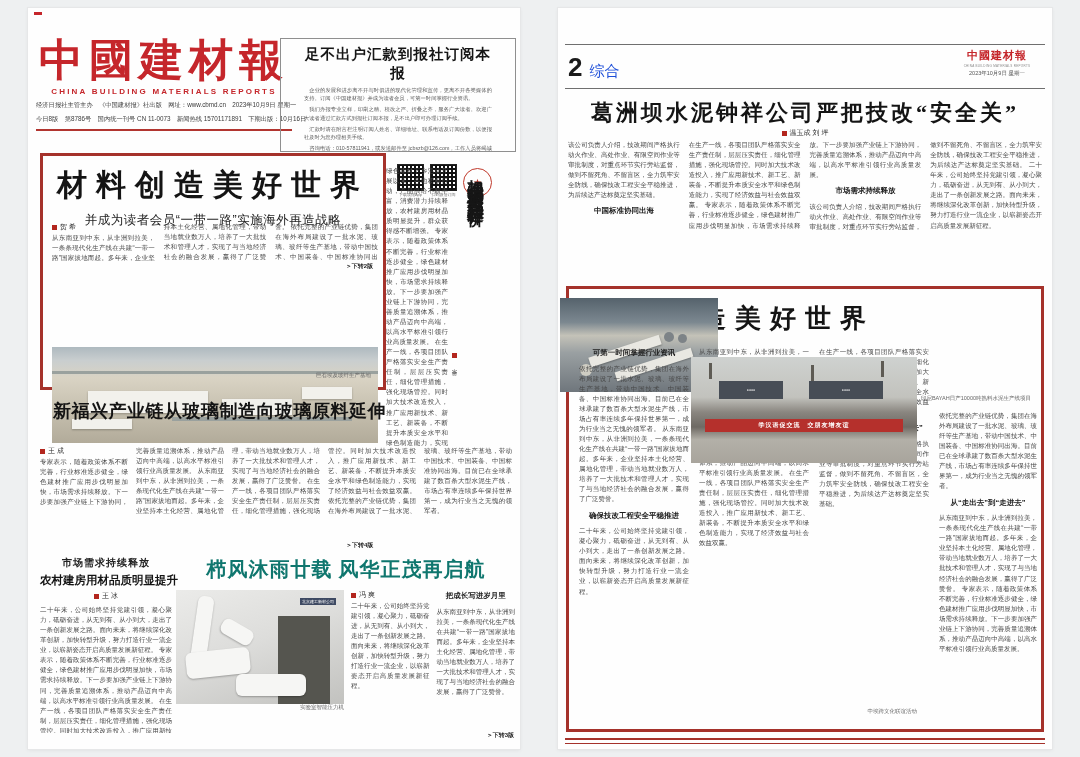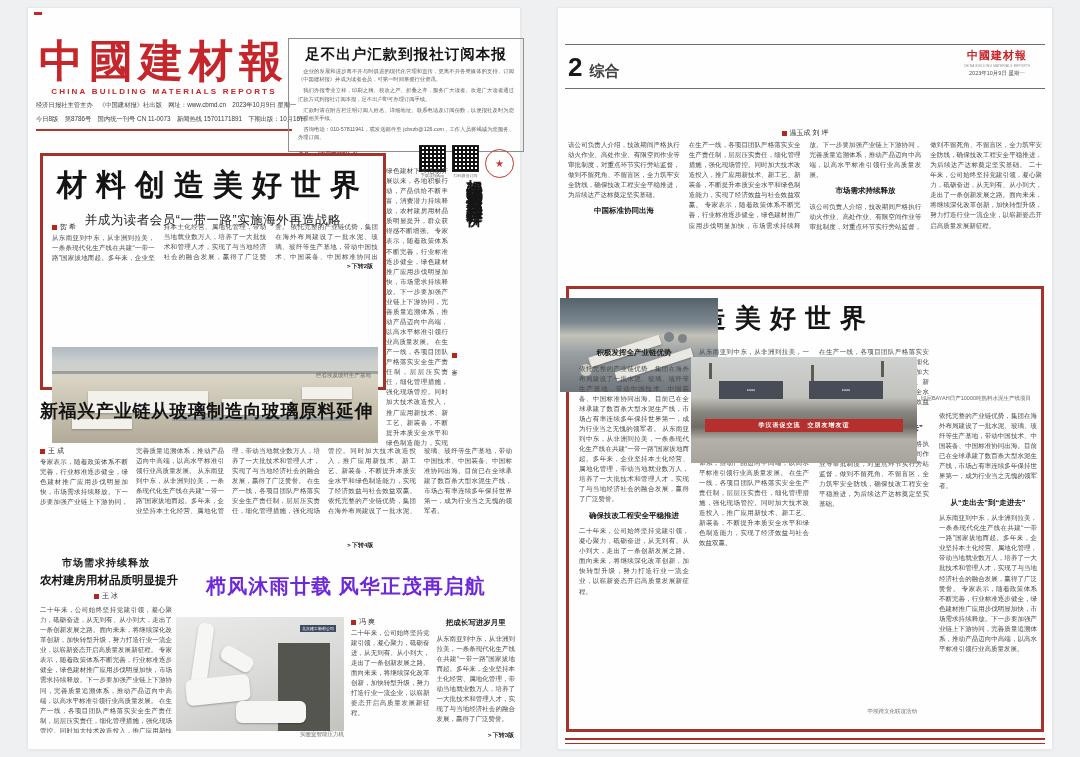--- a/index.html
+++ b/index.html
@@ -5,36 +5,36 @@
   html,body{margin:0;padding:0;}
   body{width:1080px;height:757px;background:#eef0f1;position:relative;
        font-family:"Liberation Sans","DejaVu Sans",sans-serif;color:#3c3c3c;}
   .abs{position:absolute;}
   .page{position:absolute;top:8px;height:741px;background:#fefefe;
         box-shadow:0 0 0 1px #e6e7e8, 0 1px 4px rgba(0,0,0,.08);}
   #lpage{left:28px;width:492px;}
   #rpage{left:558px;width:494px;}
 
   
-  .serif{font-family:Liberation Sans, sans-serif;}
+  .serif{font-family:Liberation Serif, serif;}
   .jtext{font-size:6.5px;line-height:1.55;text-align:justify;color:#474747;overflow:hidden;}
   .byline{font-size:7px;color:#2b2b2b;white-space:nowrap;}
   .redsq{display:inline-block;width:5px;height:5px;background:#b3261e;margin-right:3px;vertical-align:middle;}
   .subhead{font-weight:bold;font-size:7.5px;color:#1c1c1c;text-align:center;margin:5px 0;}
   .jump{font-size:6px;font-weight:bold;color:#222;}
   .caption{font-size:5.5px;color:#666;text-align:right;}
 
   
   .mast-title{font-weight:900;font-size:44px;letter-spacing:6px;color:#c5262b;text-align:center;line-height:1.05;}
   .mast-en{font-size:8px;letter-spacing:2.2px;color:#c5262b;text-align:center;margin-top:3px;font-weight:bold;}
   .mast-info{font-size:6.3px;color:#3a3a3a;text-align:center;margin-top:5px;white-space:nowrap;}
   .redline{background:#b23530;height:2px;}
 
   
-  #subbox{border:1px solid #8f8f8f;padding:6px 9px;box-sizing:border-box;margin-left:8px;}
+  #subbox{border:1px solid #8f8f8f;padding:6px 23px;box-sizing:border-box;}
   #subbox .sb-title{font-weight:bold;font-size:14.5px;text-align:center;color:#151515;letter-spacing:1px;}
   #subbox p{font-size:5.3px;line-height:1.55;color:#5b5b5b;text-align:justify;text-indent:1em;margin:3px 0 0 0;}
   .acct{font-size:5.5px;color:#6d4233;font-weight:bold;line-height:1.7;}
   .qr{width:25px;height:25px;background-color:#fff;border:1px solid #222;
       background-image:repeating-linear-gradient(0deg,#111 0 2px,transparent 2px 4px),
                        repeating-linear-gradient(90deg,#111 0 2px,#fff 2px 4px);}
   .qrcap{font-size:4px;color:#777;text-align:center;margin-top:1px;}
   .stamp{width:27px;height:27px;border:1.6px solid #c0392b;border-radius:50%;color:#c0392b;
          display:flex;align-items:center;justify-content:center;font-size:10px;}
 
@@ -65,28 +65,28 @@
   .arm{position:absolute;background:#f6f6f4;border-radius:6px;box-shadow:0 1px 2px rgba(0,0,0,.28);}
   .doorway{position:absolute;background:#55554f;}
   .sign{position:absolute;background:#3e4a63;color:#fff;font-size:4px;padding:1px 2px;white-space:nowrap;}
 
   
   .vhead{writing-mode:vertical-rl;font-weight:bold;font-size:16.5px;letter-spacing:2px;color:#161616;}
   .vby{writing-mode:vertical-rl;font-size:5.5px;color:#444;}
 
   
   .pgno{font-size:26px;font-weight:bold;color:#1a1a1a;}
-  .pgsec{font-size:15px;font-weight:bold;color:#404040;margin-left:7px;}
+  .pgsec{font-size:15px;font-weight:normal;color:#1d4ed8;margin-left:7px;}
   .grayline{background:#6f6f6f;height:1px;}
   .mini-title{color:#c5262b;font-weight:900;font-size:11px;letter-spacing:1px;text-align:center;}
   .mini-en{font-size:3px;color:#888;text-align:center;letter-spacing:.3px;margin-top:1px;}
   .mini-date{font-size:5.5px;color:#555;text-align:center;margin-top:2px;}
 
   .h2-title{font-weight:bold;font-size:22px;letter-spacing:3px;text-align:center;color:#141414;}
-  .mid-title{font-weight:bold;font-size:18px;letter-spacing:.5px;text-align:left;color:#141414;}
+  .mid-title{font-weight:bold;font-size:18px;letter-spacing:.5px;text-align:right;color:#141414;}
   .kicker{font-weight:bold;font-size:11.5px;text-align:center;color:#222;letter-spacing:1px;}
   .colbox{overflow:hidden;}
   .flexrow{display:flex;}
 </style>
 </head>
 <body>
 
 <div class="page" id="lpage">
 
   <div class="abs" style="left:6px;top:4px;width:8px;height:3px;background:#c5262b;"></div>
@@ -174,22 +174,22 @@
       <span class="redsq"></span><span>王 冰</span>
     </div>
     <div class="jtext colbox" style="height:128px;margin-top:4px;">
       <span>二十年来，公司始终坚持党建引领，凝心聚力，砥砺奋进，从无到有、从小到大，走出了一条创新发展之路。面向未来，将继续深化改革创新，加快转型升级，努力打造行业一流企业，以崭新姿态开启高质量发展新征程。</span>
       <span>专家表示，随着政策体系不断完善，行业标准逐步健全，绿色建材推广应用步伐明显加快，市场需求持续释放。下一步要加强产业链上下游协同，完善质量追溯体系，推动产品迈向中高端，以高水平标准引领行业高质量发展。</span>
       <span>在生产一线，各项目团队严格落实安全生产责任制，层层压实责任，细化管理措施，强化现场管控。同时加大技术改造投入，推广应用新技术、新工艺、新装备，不断提升本质安全水平和绿色制造能力，实现了经济效益与社会效益双赢。</span>
     </div>
   </div>
 
   <div class="abs" style="left:148px;top:548px;width:340px;height:184px;">
-    <div class="serif" style="font-weight:bold;font-size:20px;letter-spacing:1px;text-align:center;color:#6d28d9;margin-top:17px;">栉风沐雨廿载 风华正茂再启航</div>
-    <div class="flexrow" style="margin-top:17px;">
+    <div class="serif" style="font-weight:bold;font-size:20px;letter-spacing:1px;text-align:center;color:#0f766e;">栉风沐雨廿载 风华正茂再启航</div>
+    <div class="flexrow" style="margin-top:7px;">
       <div>
         <div class="ph" id="ph-robot" style="width:168px;height:114px;">
           <div class="doorway" style="right:14px;top:26px;width:52px;height:88px;"></div>
           <div class="arm" style="left:18px;top:6px;width:16px;height:70px;transform:rotate(8deg);"></div>
           <div class="arm" style="left:10px;top:60px;width:64px;height:26px;transform:rotate(-6deg);"></div>
           <div class="arm" style="left:44px;top:34px;width:34px;height:16px;transform:rotate(30deg);"></div>
           <div class="arm" style="left:60px;top:84px;width:70px;height:22px;"></div>
           <div class="sign" style="right:8px;top:8px;">北京建工新材公司</div>
         </div>
         <div class="caption">实验室智能压力机</div>
@@ -212,20 +212,21 @@
     <span class="pgno">2</span>
     <span class="pgsec">综合</span>
   </div>
   <div class="abs" style="right:10px;top:40px;width:90px;">
     <div class="mini-title serif">中國建材報</div>
     <div class="mini-en">CHINA BUILDING MATERIALS REPORTS</div>
     <div class="mini-date">2023年10月9日 星期一</div>
   </div>
   <div class="abs grayline" style="left:7px;top:80px;width:480px;"></div>
 
+  <div class="abs h2-title serif" style="left:10px;top:90px;width:474px;">葛洲坝水泥钟祥公司严把技改“安全关”</div>
   <div class="abs byline" style="left:0;top:120px;width:494px;text-align:center;">
     <span class="redsq"></span><span>温玉成 刘 坪</span>
   </div>
   <div class="abs cols4 jtext" style="left:10px;top:132px;width:474px;height:138px;">
     <span>该公司负责人介绍，技改期间严格执行动火作业、高处作业、有限空间作业等审批制度，对重点环节实行旁站监督，做到不留死角、不留盲区，全力筑牢安全防线，确保技改工程安全平稳推进，为后续达产达标奠定坚实基础。</span>
     <span class="subhead" style="display:block;">中国标准协同出海</span>
     <span>在生产一线，各项目团队严格落实安全生产责任制，层层压实责任，细化管理措施，强化现场管控。同时加大技术改造投入，推广应用新技术、新工艺、新装备，不断提升本质安全水平和绿色制造能力，实现了经济效益与社会效益双赢。</span>
     <span>专家表示，随着政策体系不断完善，行业标准逐步健全，绿色建材推广应用步伐明显加快，市场需求持续释放。下一步要加强产业链上下游协同，完善质量追溯体系，推动产品迈向中高端，以高水平标准引领行业高质量发展。</span>
     <span class="subhead" style="display:block;">市场需求持续释放</span>
     <span>该公司负责人介绍，技改期间严格执行动火作业、高处作业、有限空间作业等审批制度，对重点环节实行旁站监督，做到不留死角、不留盲区，全力筑牢安全防线，确保技改工程安全平稳推进，为后续达产达标奠定坚实基础。</span>
@@ -238,21 +239,21 @@
     <div class="abs ph" id="ph-plant" style="right:9px;top:9px;width:158px;height:94px;">
       <div class="shed" style="left:28px;top:48px;width:74px;height:10px;"></div>
       <div class="shed" style="left:54px;top:62px;width:80px;height:9px;"></div>
       <div class="silo" style="left:104px;top:34px;width:10px;height:10px;"></div>
       <div class="silo" style="left:118px;top:36px;width:9px;height:9px;"></div>
       <div class="silo" style="left:20px;top:66px;width:12px;height:12px;background:#cfcdc3;"></div>
     </div>
     <div class="abs caption" style="right:10px;top:106px;width:170px;">印尼BAYAH日产10000吨熟料水泥生产线项目</div>
 
     <div class="abs jtext colbox" style="left:10px;top:58px;width:110px;height:376px;">
-      <span class="subhead" style="display:block;margin-top:0;">积极发挥全产业链优势</span>
+      <span class="subhead" style="display:block;margin-top:0;">可第一时间掌握行业资讯</span>
       <span>依托完整的产业链优势，集团在海外布局建设了一批水泥、玻璃、玻纤等生产基地，带动中国技术、中国装备、中国标准协同出海。目前已在全球承建了数百条大型水泥生产线，市场占有率连续多年保持世界第一，成为行业当之无愧的领军者。</span>
       <span>从东南亚到中东，从非洲到拉美，一条条现代化生产线在共建“一带一路”国家拔地而起。多年来，企业坚持本土化经营、属地化管理，带动当地就业数万人，培养了一大批技术和管理人才，实现了与当地经济社会的融合发展，赢得了广泛赞誉。</span>
       <span class="subhead" style="display:block;">确保技改工程安全平稳推进</span>
       <span>二十年来，公司始终坚持党建引领，凝心聚力，砥砺奋进，从无到有、从小到大，走出了一条创新发展之路。面向未来，将继续深化改革创新，加快转型升级，努力打造行业一流企业，以崭新姿态开启高质量发展新征程。</span>
     </div>
     <div class="abs jtext colbox" style="left:130px;top:58px;width:110px;height:250px;">
       <span>从东南亚到中东，从非洲到拉美，一条条现代化生产线在共建“一带一路”国家拔地而起。多年来，企业坚持本土化经营、属地化管理，带动当地就业数万人，培养了一大批技术和管理人才，实现了与当地经济社会的融合发展，赢得了广泛赞誉。</span>
       <span>专家表示，随着政策体系不断完善，行业标准逐步健全，绿色建材推广应用步伐明显加快，市场需求持续释放。下一步要加强产业链上下游协同，完善质量追溯体系，推动产品迈向中高端，以高水平标准引领行业高质量发展。</span>
       <span>在生产一线，各项目团队严格落实安全生产责任制，层层压实责任，细化管理措施，强化现场管控。同时加大技术改造投入，推广应用新技术、新工艺、新装备，不断提升本质安全水平和绿色制造能力，实现了经济效益与社会效益双赢。</span>
     </div>

